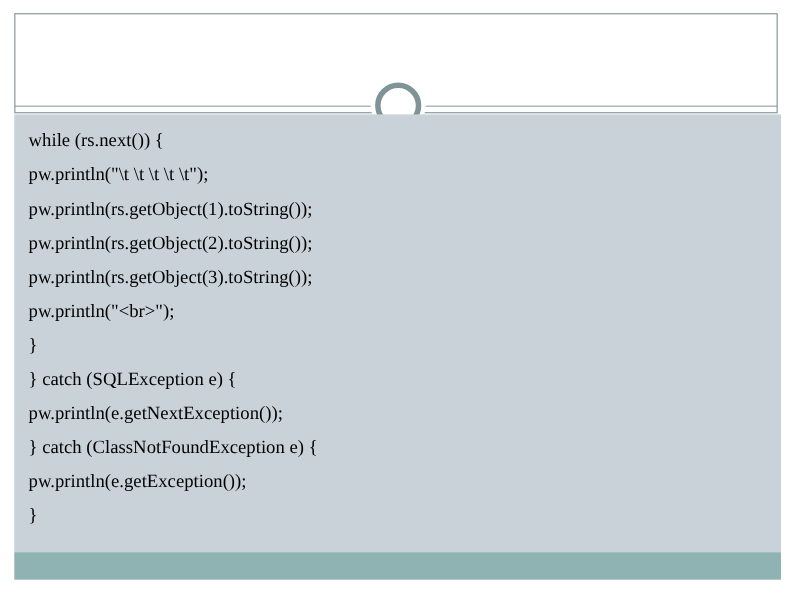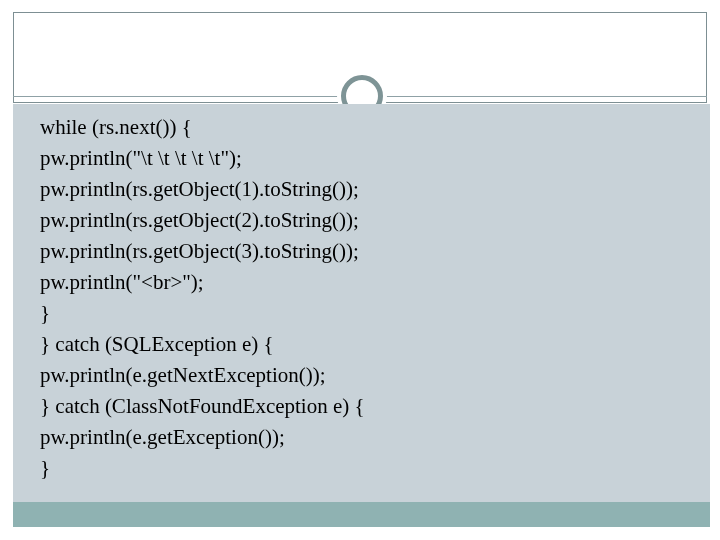--- a/index.html
+++ b/index.html
@@ -83,25 +83,25 @@
     left: 13px;
     top: 502px;
     width: 697px;
     height: 25px;
     background: #8fb2b2;
   }
 
   
   #code-block {
     position: absolute;
-    left: 40px;
+    left: 26px;
     top: 112px;
     width: 660px;
     color: #000000;
-    font-size: 21px;
+    font-size: 17px;
     line-height: 31px;
     white-space: pre;
   }
   #code-block .code-line {
     display: block;
     white-space: pre;
     font-family: "Liberation Serif", "DejaVu Serif", serif;
   }
 </style>
 </head>

